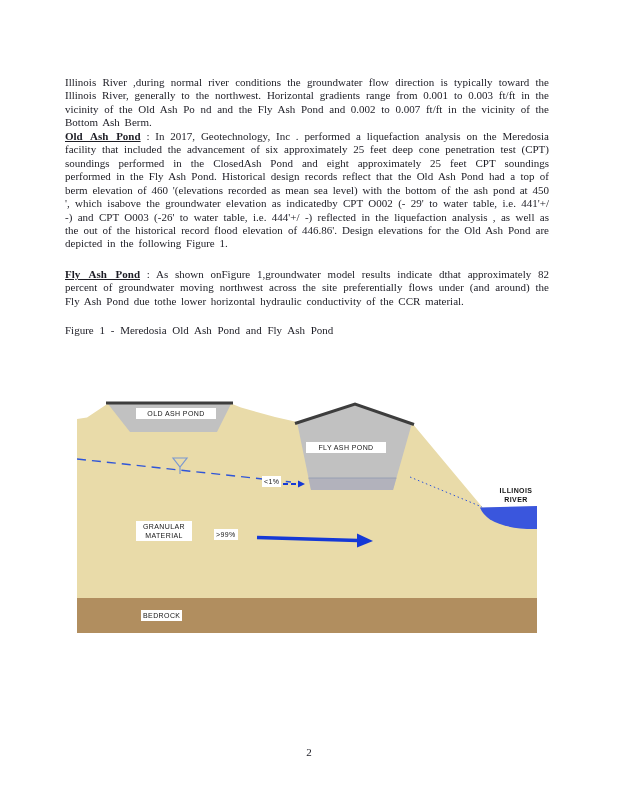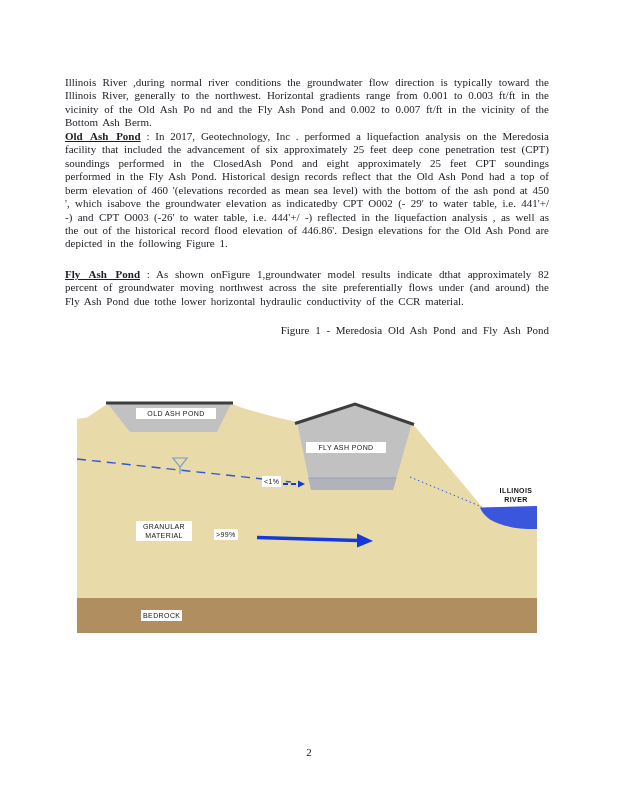--- a/index.html
+++ b/index.html
@@ -24,21 +24,21 @@
   }
   .para.gap-before{ margin-top:17px; }
   .runin{
     font-weight:bold;
     text-decoration:underline;
     word-spacing:4px;
   }
   .caption{
     margin-top:16px;
     font-size:11px;
-    text-align:right;
+    text-align:left;
     word-spacing:3px;
   }
   .figure{
     position:absolute;
     left:77px; top:400px; width:460px; height:233px;
   }
   .figure svg{ position:absolute; left:0; top:0; }
   .fig-label{
     position:absolute;
     background:#ffffff;

